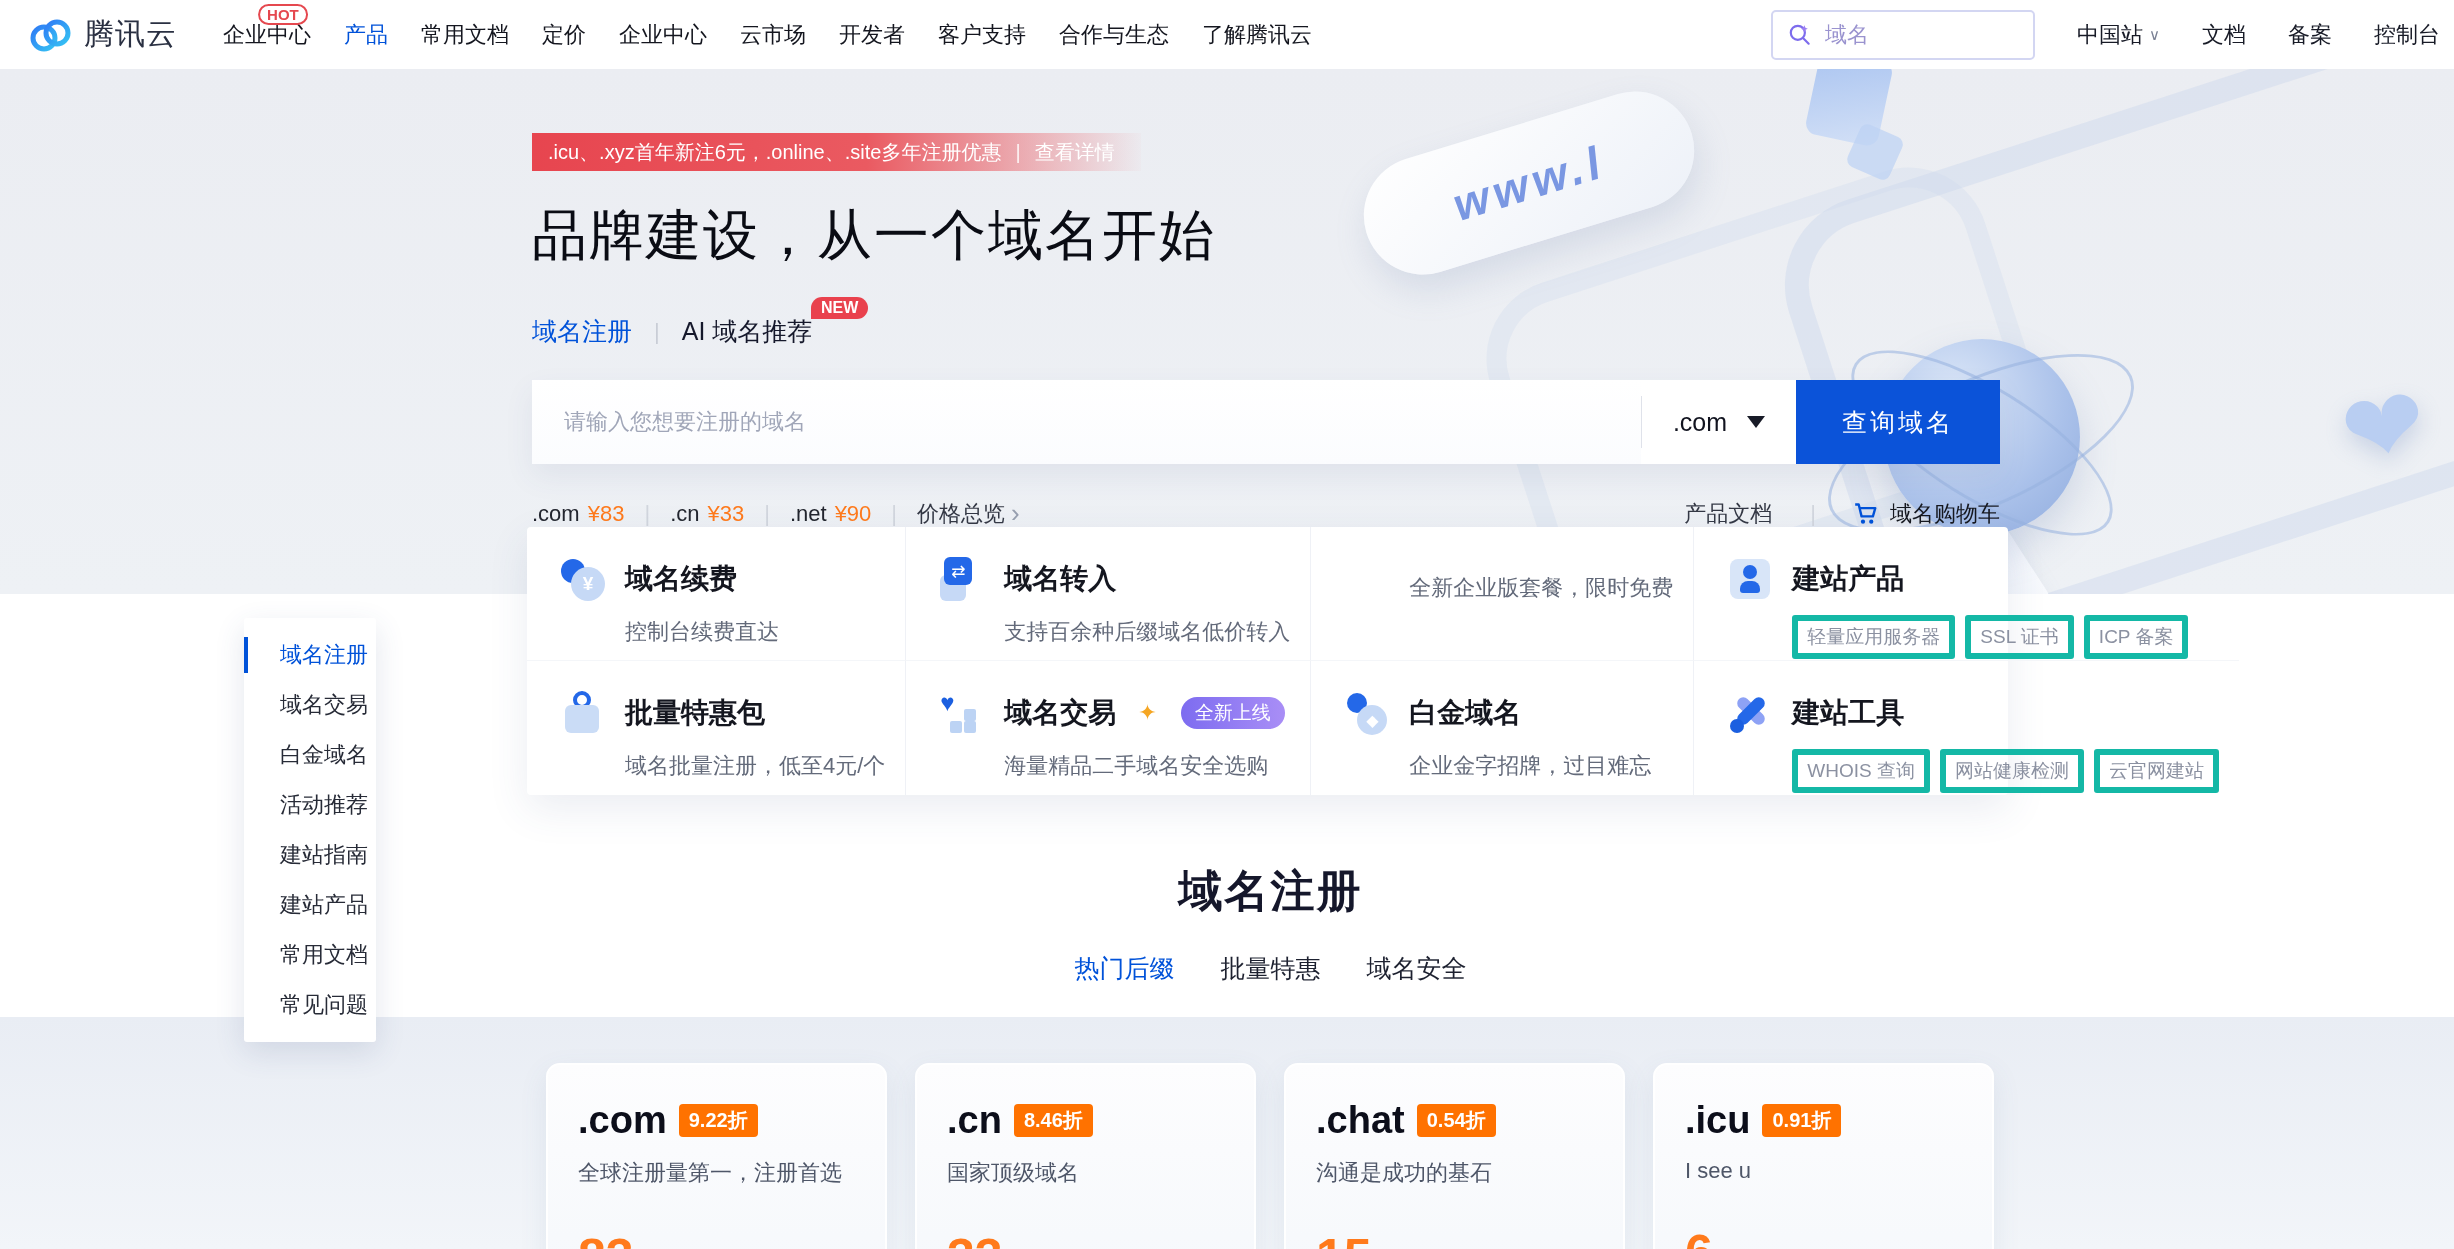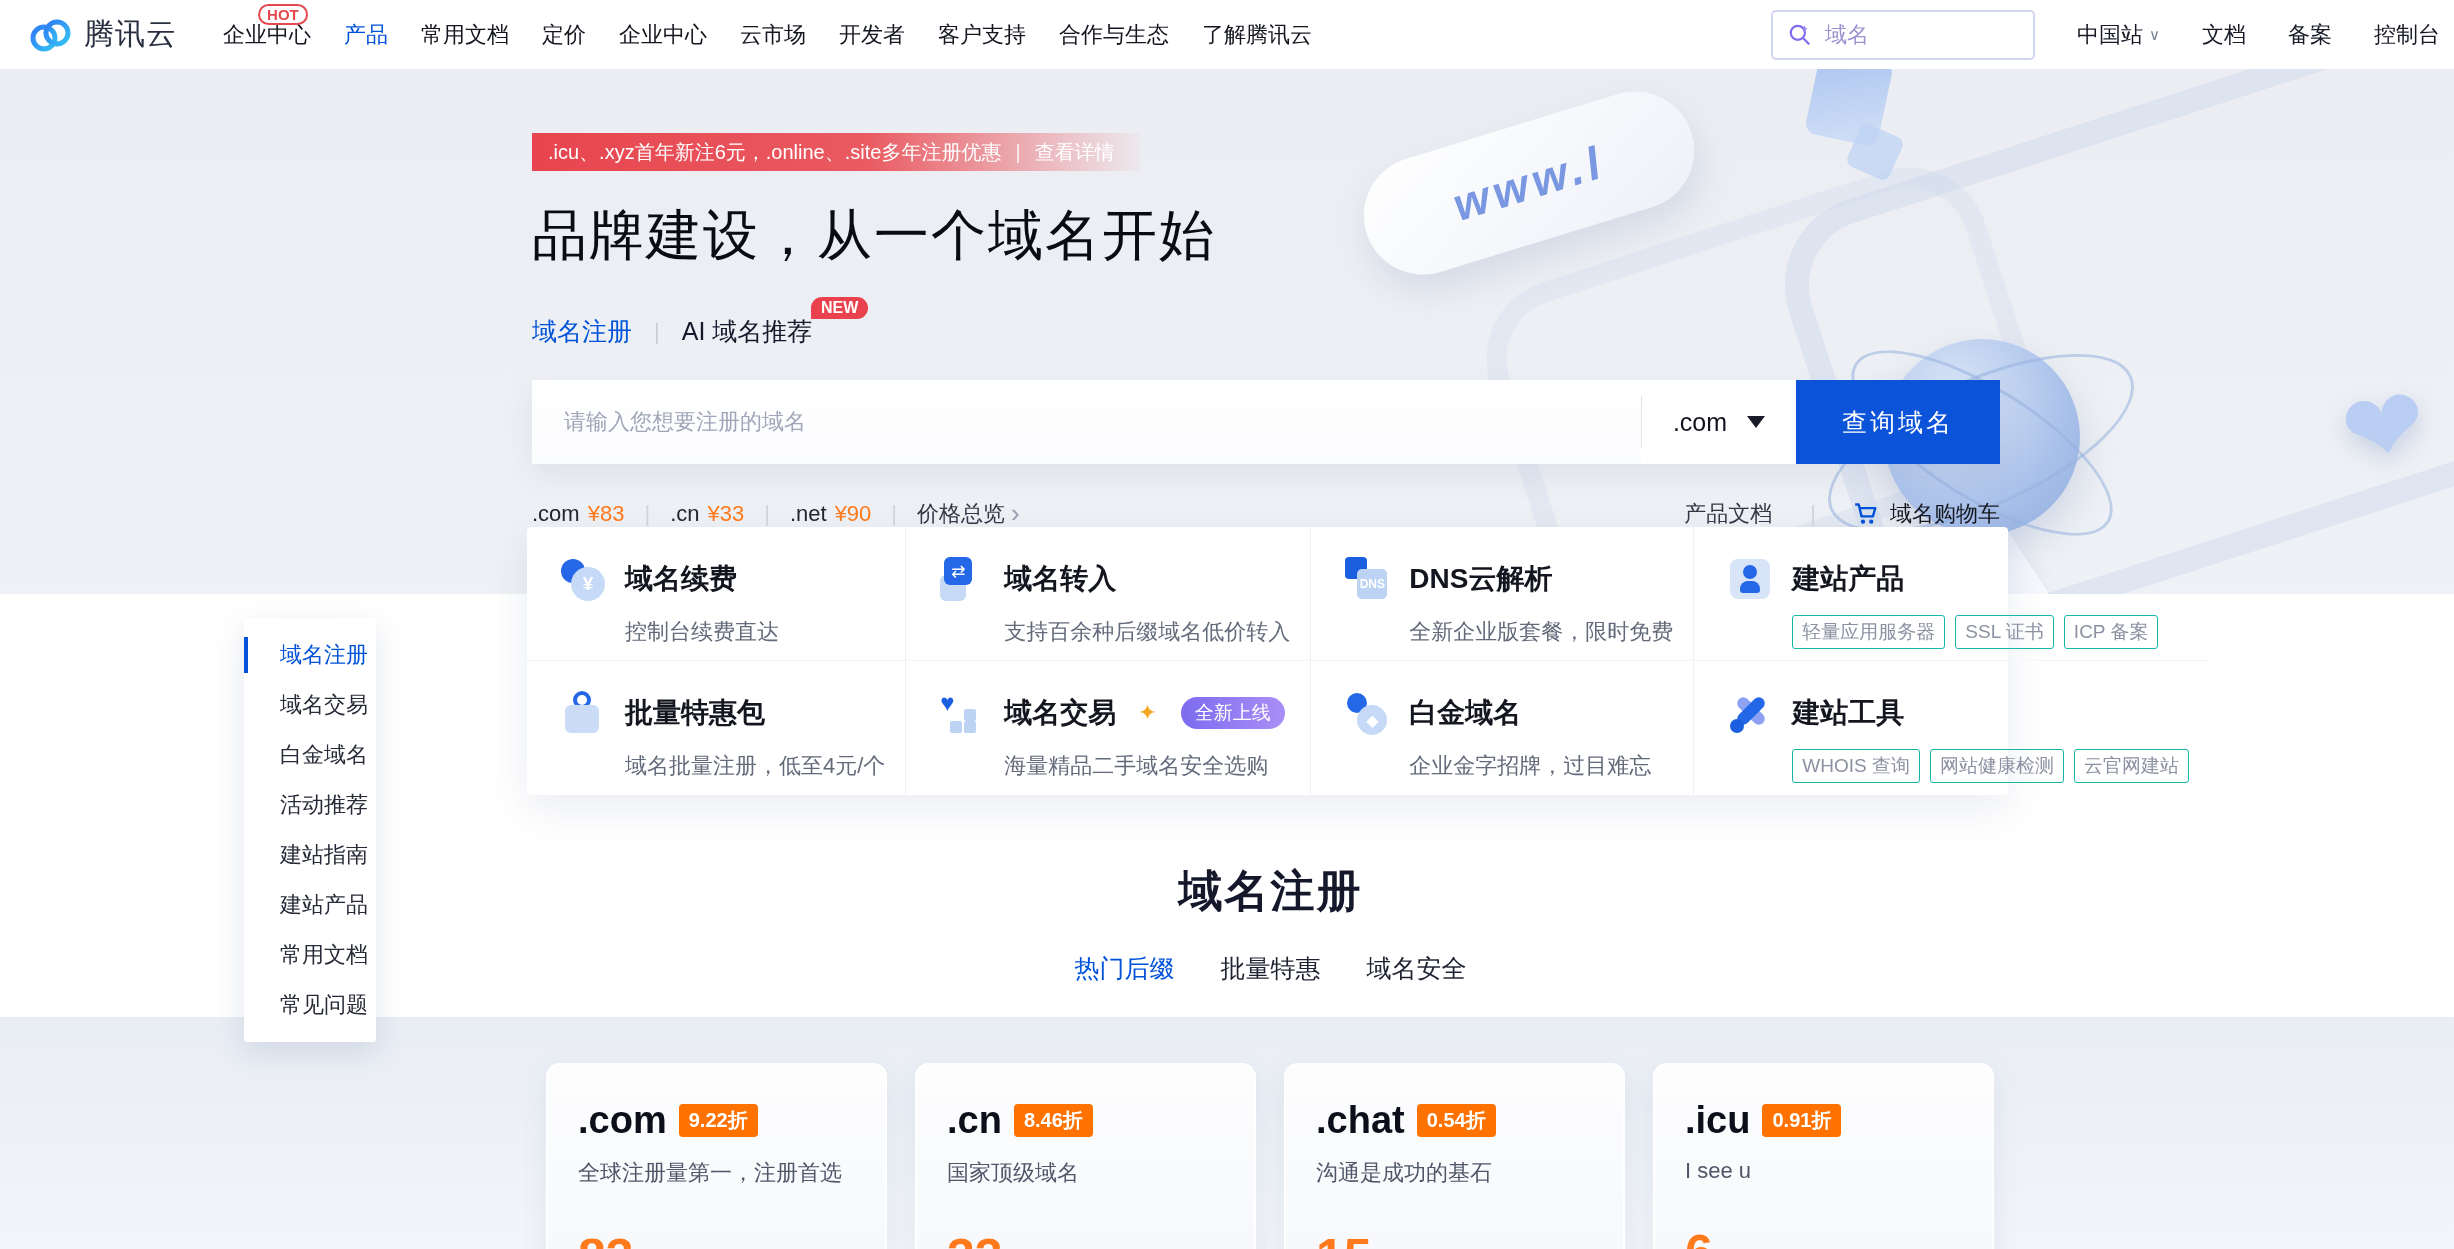--- a/index.html
+++ b/index.html
@@ -68,21 +68,21 @@
 
   
   .features { position:absolute; left:527px; top:527px; width:1481px; height:268px; background:#fff; border-radius:4px; box-shadow:0 14px 40px rgba(60,80,130,.10); display:grid; grid-template-columns:repeat(4,1fr); grid-template-rows:1fr 1fr; z-index:10; }
   .f-cell { padding:30px 20px 0 34px; border-right:1px solid #eff1f6; border-bottom:1px solid #f4f6f9; cursor:pointer; }
   .f-cell:nth-child(4n) { border-right:none; }
   .f-cell:nth-child(n+5) { border-bottom:none; }
   .f-head { display:flex; align-items:center; gap:20px; }
   .f-title { font-size:28px; font-weight:700; color:#14161f; white-space:nowrap; }
   .f-desc { margin:16px 0 0 64px; font-size:22px; color:#636a7a; white-space:nowrap; }
   .f-tags { margin:14px 0 0 64px; display:flex; gap:10px; }
-  .f-tag { border:1px solid #14b8a6; border-radius:3px; padding:3px 9px; font-size:19px; color:#8b91a1; white-space:nowrap; }
+  .f-tag { border:6px solid #14b8a6; border-radius:3px; padding:3px 9px; font-size:19px; color:#8b91a1; white-space:nowrap; }
   .launch-badge { margin-left:4px; background:linear-gradient(90deg,#7d6cf0,#a98ef6); color:#fff; font-size:19px; padding:3px 14px; border-radius:999px; white-space:nowrap; }
   .spark { color:#f5a623; font-size:22px; margin-left:2px; }
   .f-icon { width:44px; height:44px; position:relative; flex:none; }
   .ic-circle-dark { position:absolute; width:24px; height:24px; border-radius:50%; background:#2468e8; left:0; top:2px; }
   .ic-circle-light { position:absolute; width:34px; height:34px; border-radius:50%; background:#c6d9f6; right:0; bottom:0; display:flex; align-items:center; justify-content:center; color:#fff; font-size:19px; font-weight:bold; }
   .ic-sq-dark { position:absolute; width:28px; height:28px; border-radius:6px; background:#2468e8; left:4px; top:0; display:flex; align-items:center; justify-content:center; color:#fff; font-size:17px; }
   .ic-sq-light { position:absolute; width:26px; height:26px; border-radius:6px; background:#c6d9f6; left:0; bottom:0; }
   .ic-dns-dark { position:absolute; width:22px; height:22px; border-radius:4px; background:#1b5fe0; left:0; top:0; }
   .ic-dns-light { position:absolute; width:30px; height:30px; border-radius:5px; background:#bcd3f4; right:2px; bottom:2px; display:flex; align-items:center; justify-content:center; color:#fff; font-size:12px; font-weight:bold; }
   .ic-person-bg { position:absolute; inset:2px; border-radius:8px; background:#d8e5f8; }
@@ -260,27 +260,20 @@
     <div class="f-head">
       <span class="f-icon">
         <span class="ic-sq-light"></span>
           <span class="ic-sq-dark">⇄</span>
       </span>
       <span class="f-title">域名转入</span>
     </div>
     <div class="f-desc">支持百余种后缀域名低价转入</div>
   </div>
   <div class="f-cell">
-    <div class="f-head">
-      <span class="f-icon">
-        <span class="ic-dns-dark"></span>
-          <span class="ic-dns-light">DNS</span>
-      </span>
-      <span class="f-title">DNS云解析</span>
-    </div>
     <div class="f-desc">全新企业版套餐，限时免费</div>
   </div>
   <div class="f-cell">
     <div class="f-head">
       <span class="f-icon">
         <span class="ic-person-bg"></span>
           <span class="ic-person-head"></span>
           <span class="ic-person-body"></span>
       </span>
       <span class="f-title">建站产品</span>

